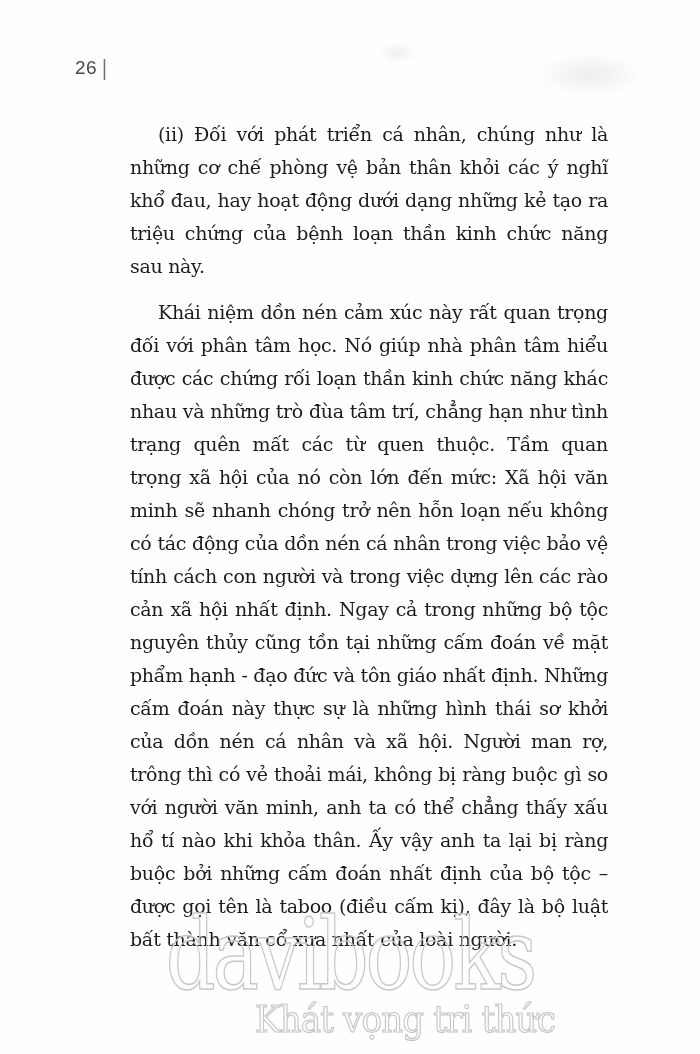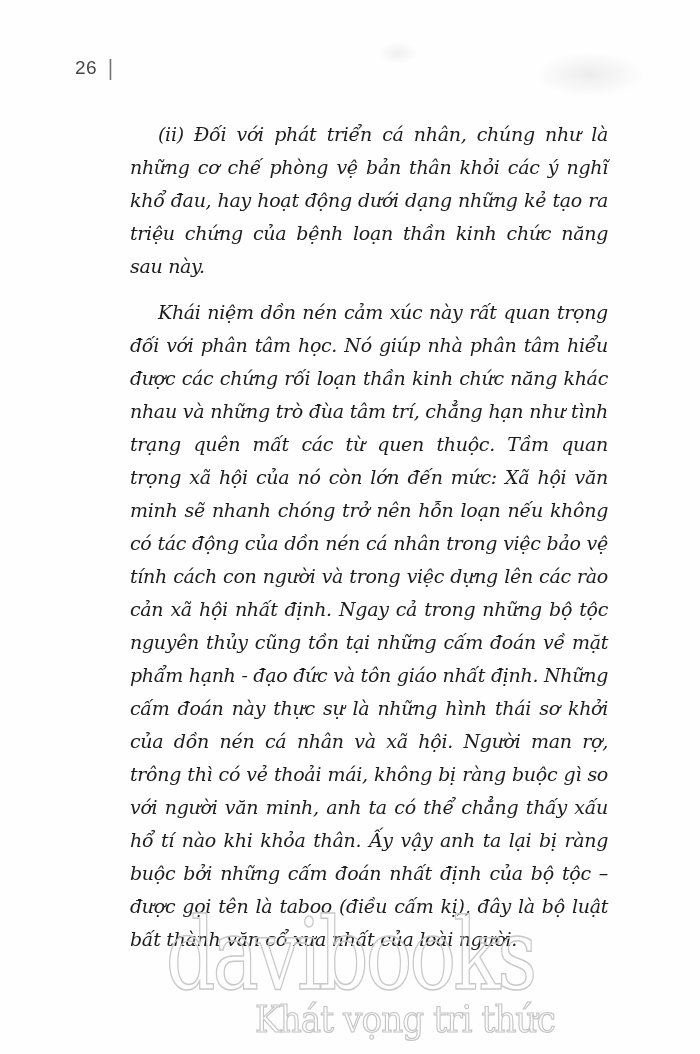--- a/index.html
+++ b/index.html
@@ -22,41 +22,40 @@
     position: absolute; left: 378px; top: 42px; width: 40px; height: 22px;
     background: radial-gradient(ellipse at center, rgba(185,185,185,0.20), rgba(185,185,185,0) 70%);
   }
 
   .running-header {
     position: absolute;
     left: 75px;
     top: 57px;
     display: flex;
     align-items: baseline;
-    gap: 11px;
+    gap: 5px;
     font-family: "Liberation Sans", sans-serif;
     font-size: 19px;
     letter-spacing: 0.4px;
     color: #2f2f2f;
     white-space: nowrap;
   }
   .running-header .page-number { color: #474747; }
   .running-header .divider { color: #6f6f6f; font-weight: 300; transform: scaleY(1.15); }
 
   .body-text {
     position: absolute;
     left: 130px;
     top: 118px;
     width: 478px;
     color: #1c1c1c;
     font-size: 19px;
     line-height: 33px;
     letter-spacing: -0.3px;
     text-align: justify;
-    font-style: italic;
   }
   .body-text p {
     margin: 0 0 13px 0;
     text-indent: 28px;
   }
 
   .watermark-brand, .watermark-tagline {
     position: absolute;
     left: 50%;
     white-space: nowrap;

